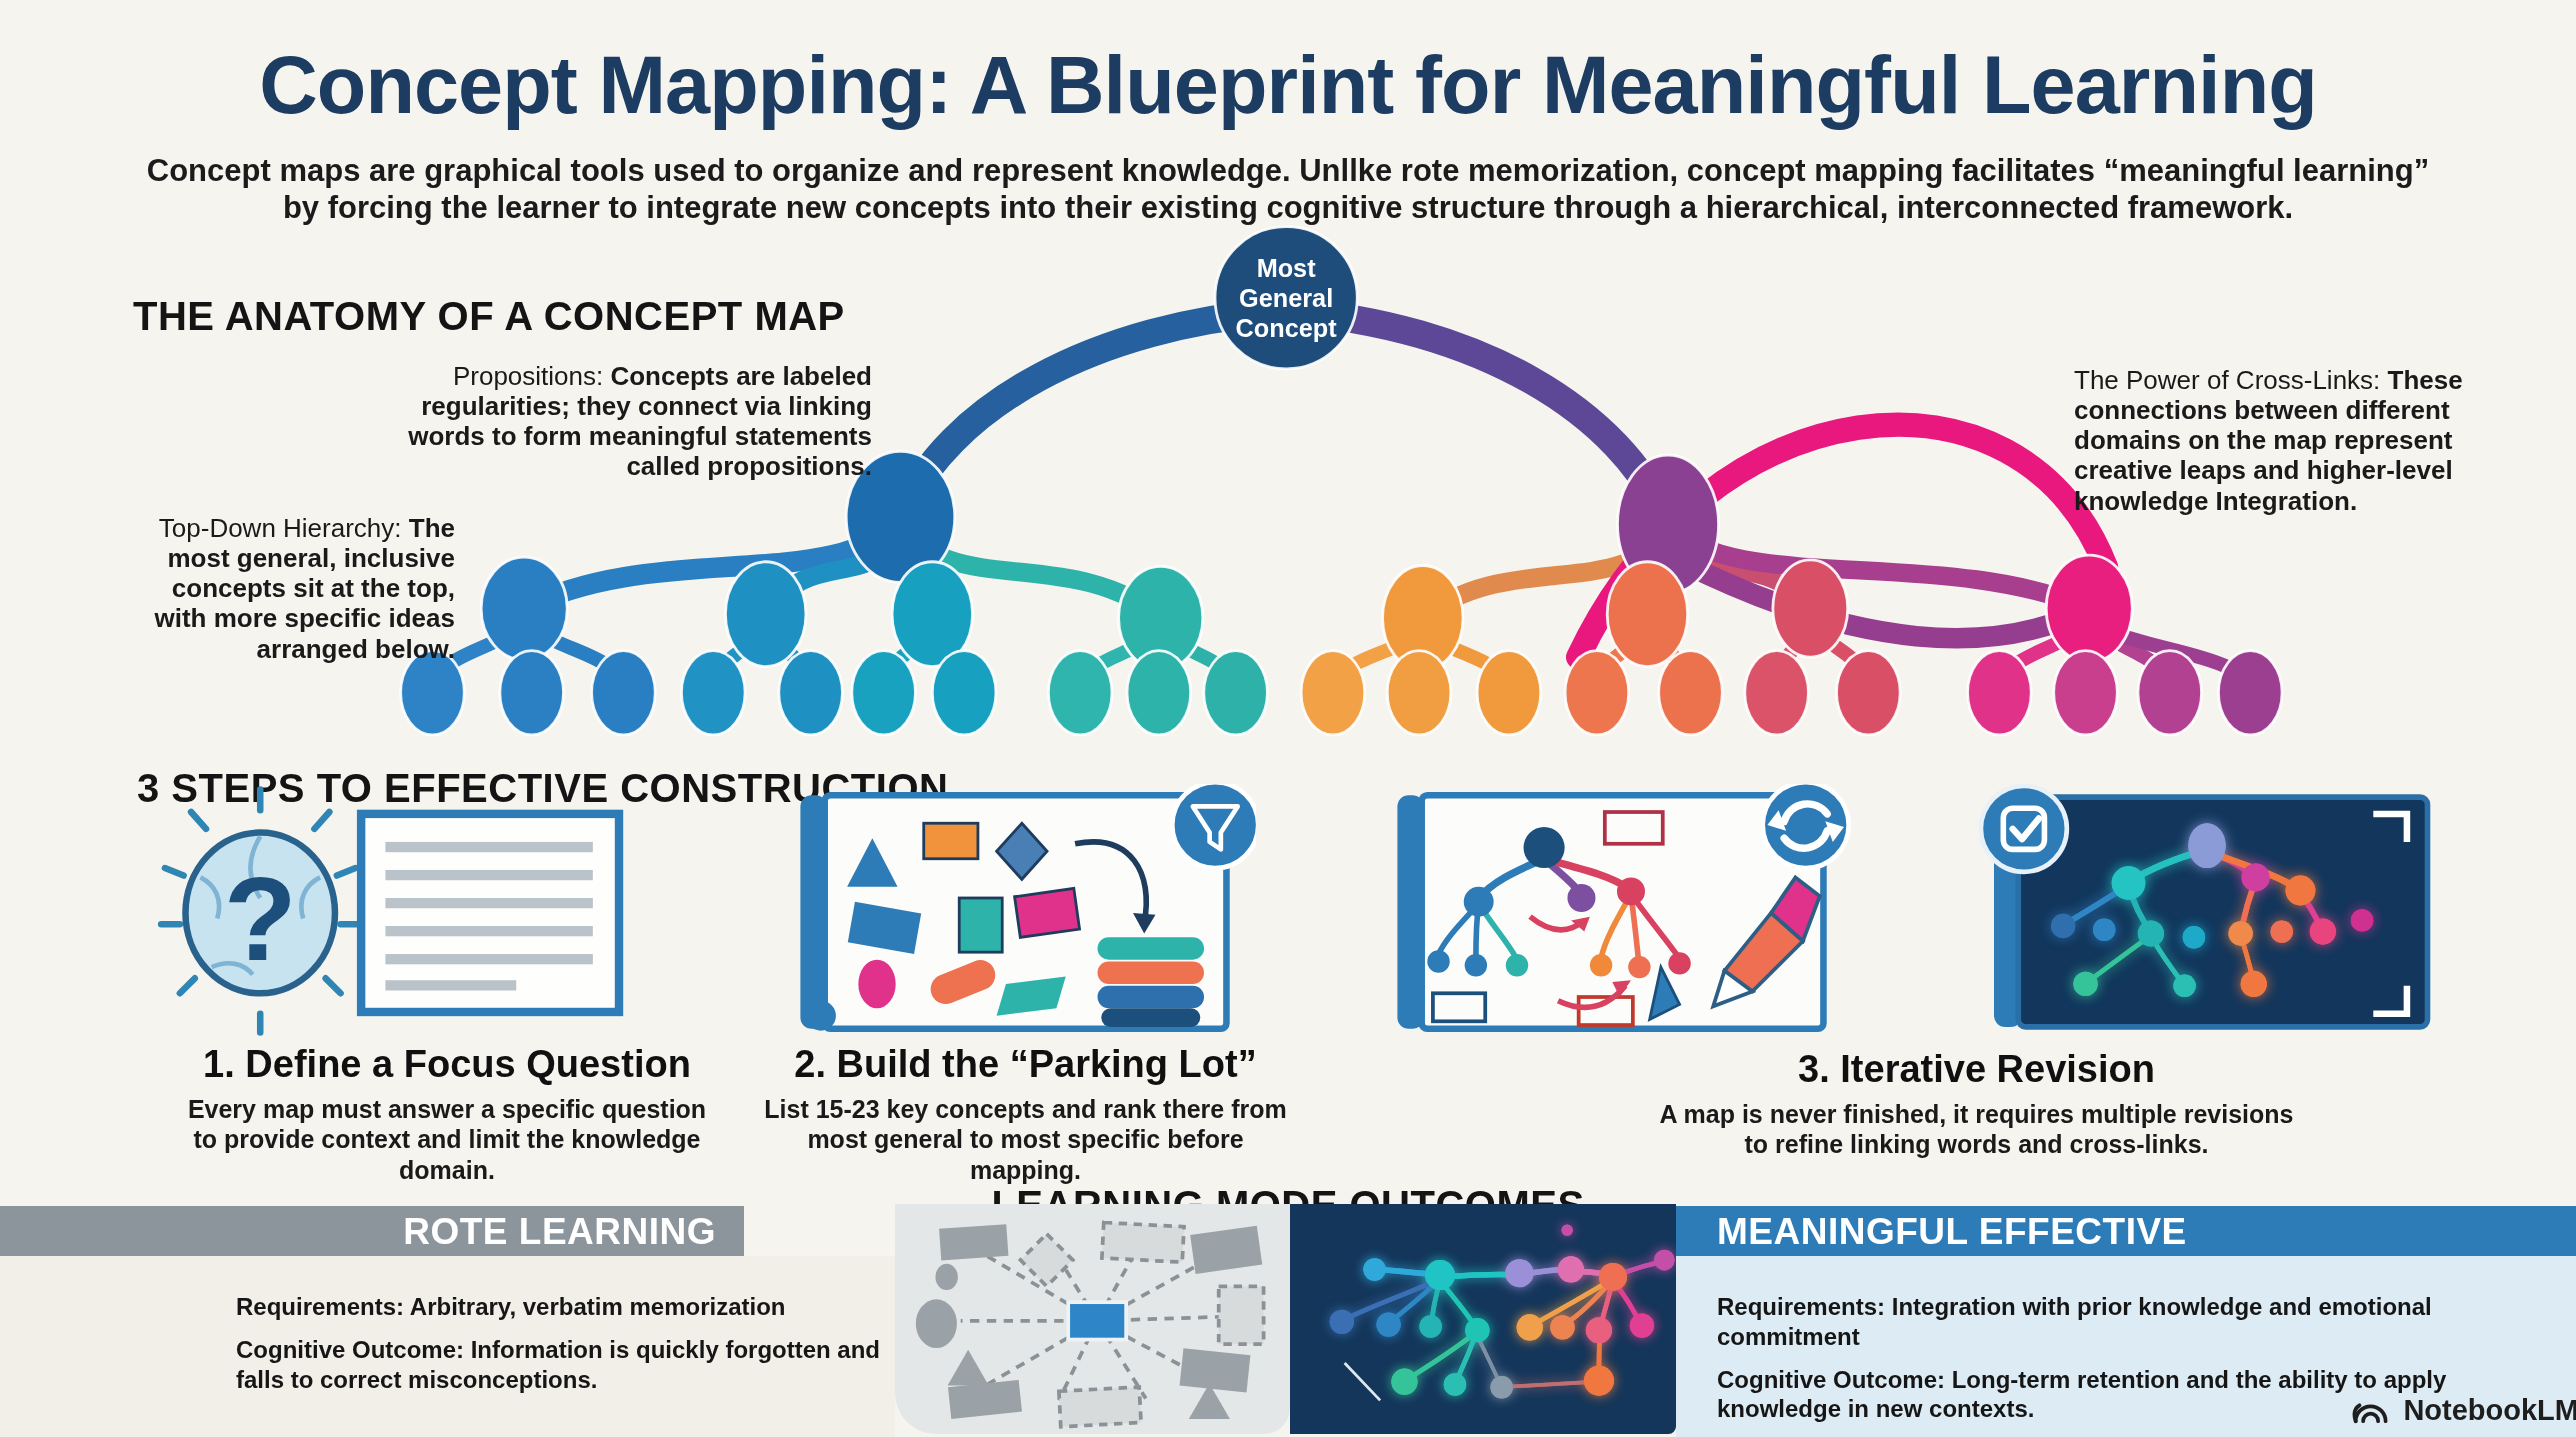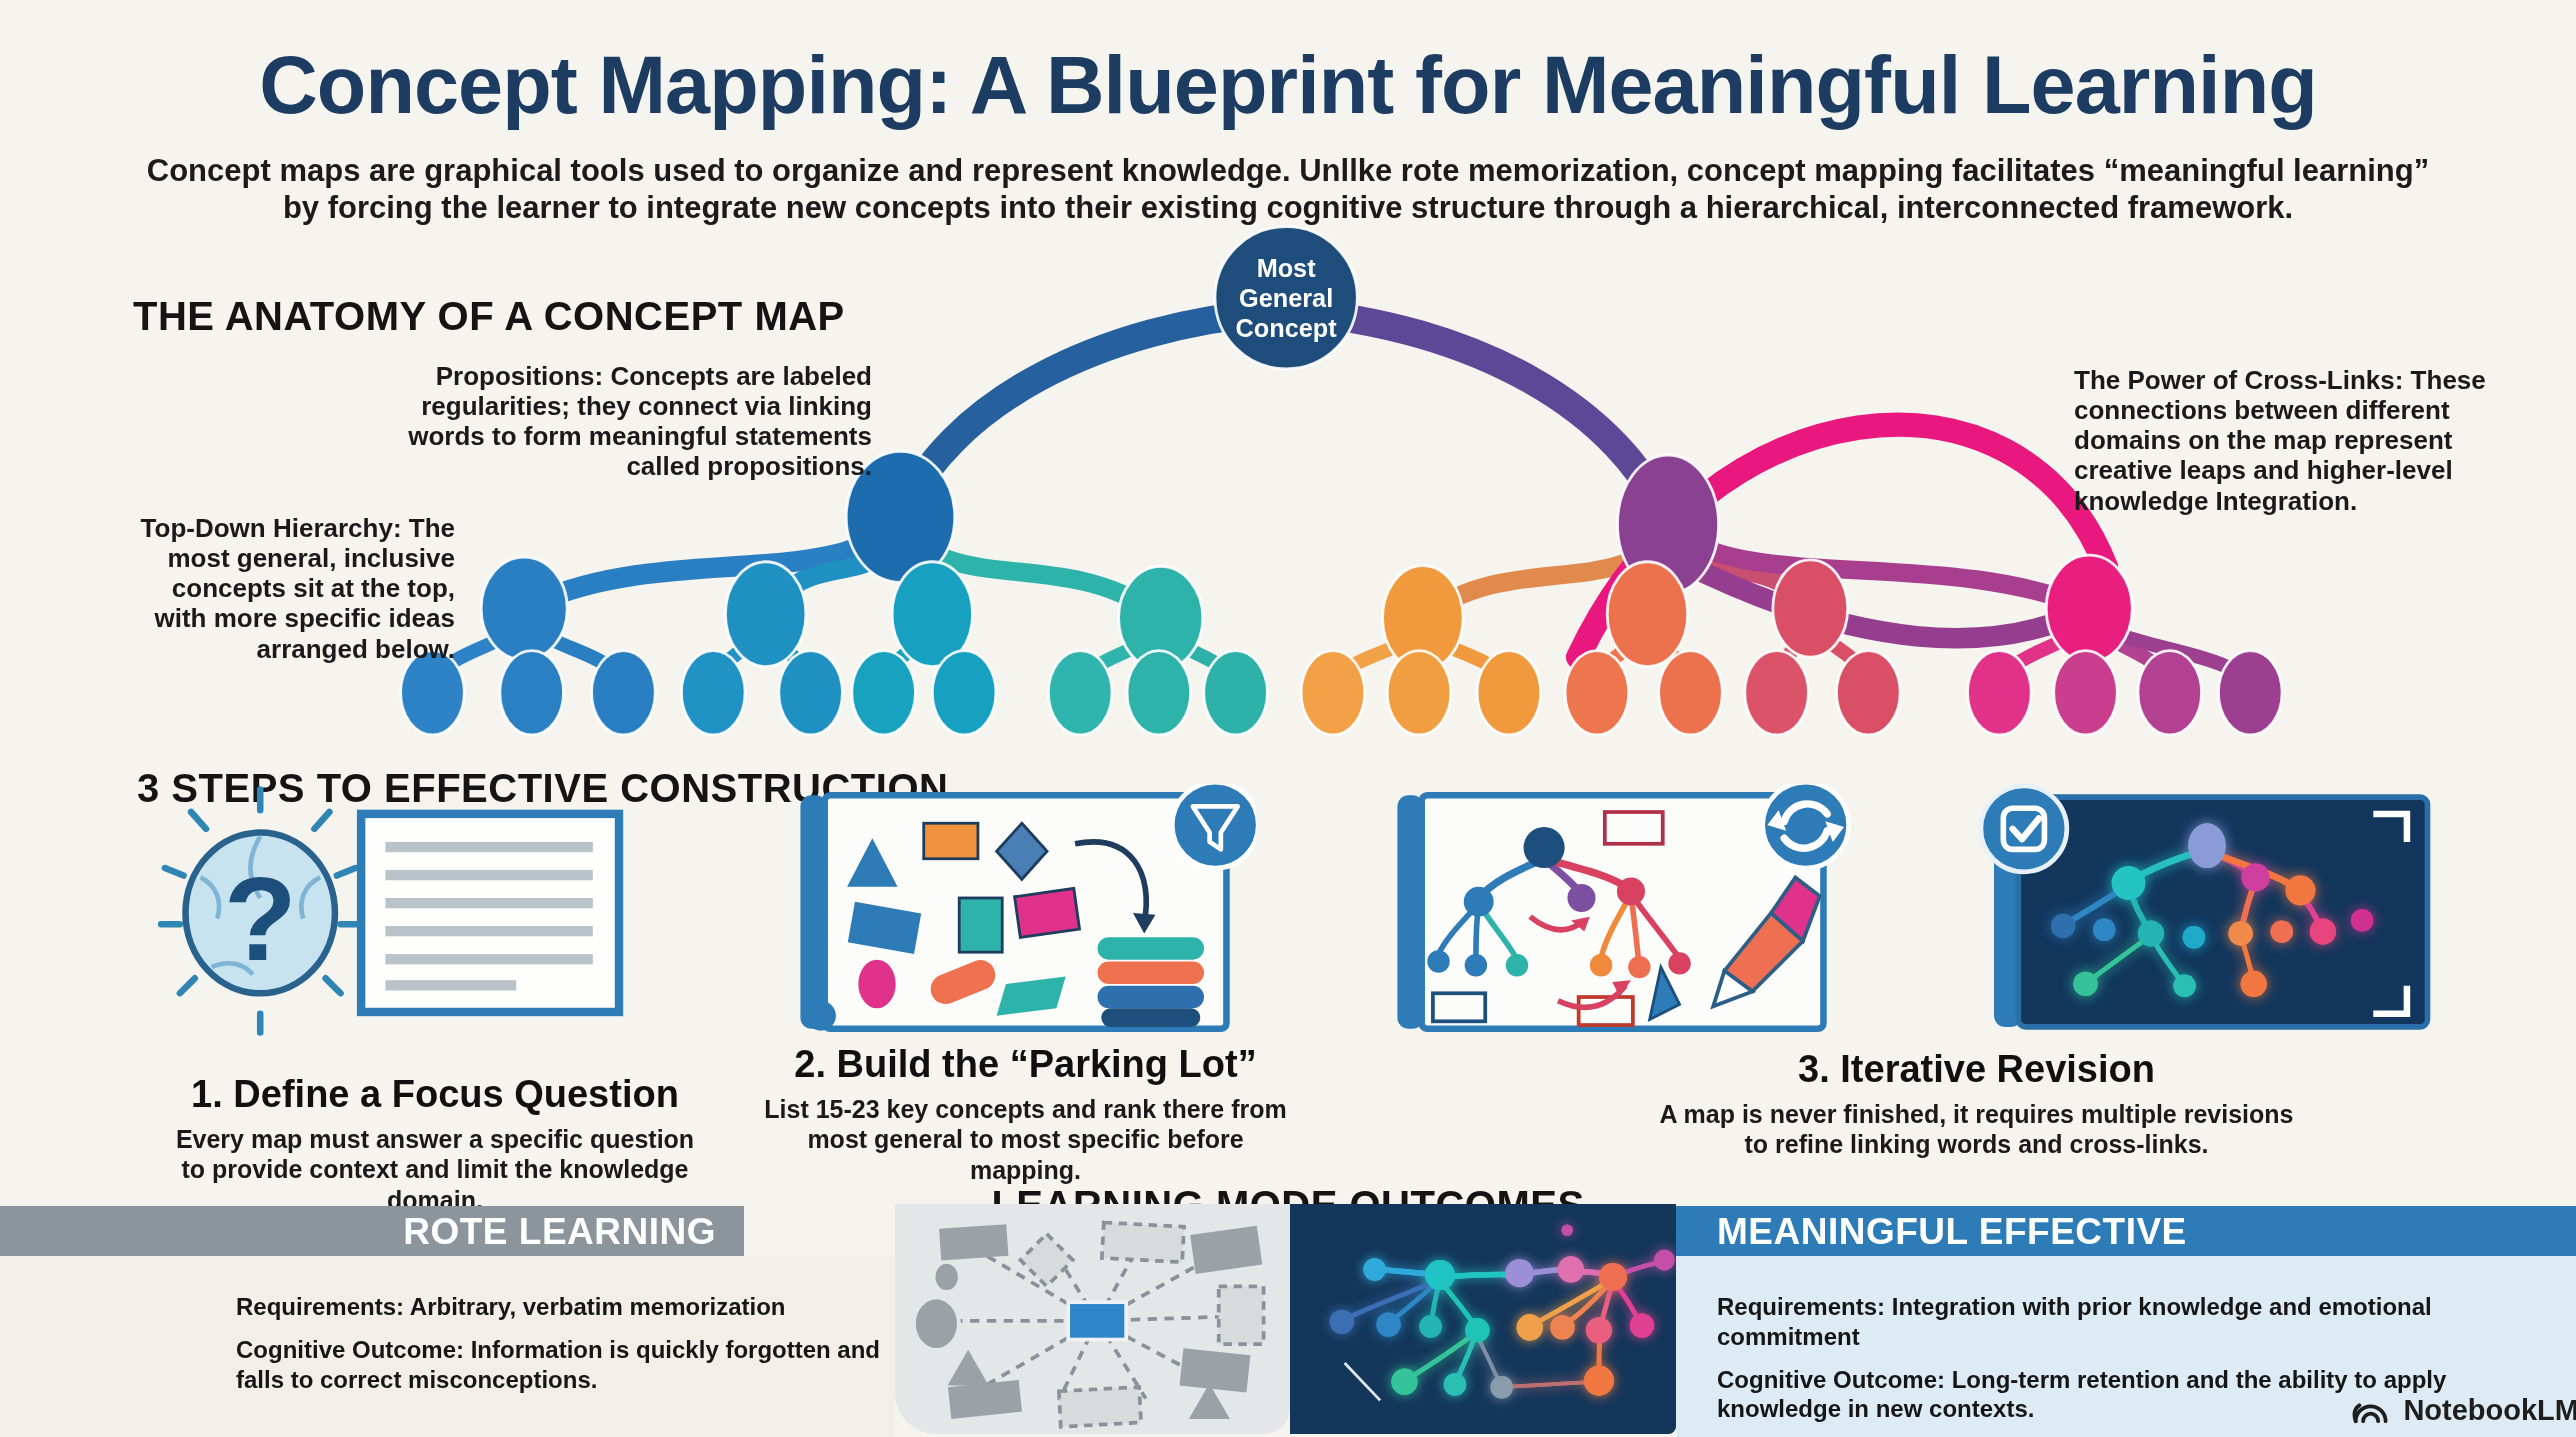--- a/index.html
+++ b/index.html
@@ -9,34 +9,34 @@
   
   .title{left:0;right:0;top:39px;text-align:center;font-size:81px;font-weight:800;color:#1d3c62;letter-spacing:-0.9px;}
   .subtitle{left:50%;transform:translateX(-50%);top:152px;width:2321px;text-align:center;font-size:31px;line-height:1.2;font-weight:600;color:#1b1b1b;}
   
   .sect{font-size:40px;font-weight:800;color:#141414;letter-spacing:0.5px;margin-top:30px;}
   #anatomy-heading{left:133px;top:264px;}
   #steps-heading{left:137px;top:736px;}
   #outcomes-heading{left:0;right:0;top:1153px;text-align:center;}
   
   .annot{font-size:26px;line-height:1.16;font-weight:600;color:#1a1a1a;}
-  .annot b{font-weight:700;}
+  .annot b{font-weight:400;}
   #prop-block{left:393px;top:361px;width:479px;text-align:right;}
   #hier-block{left:128px;top:513px;width:315px;text-align:right;margin-left:12px;}
   #cross-block{left:2074px;top:365px;width:461px;text-align:left;}
   
   #tree-svg{left:0;top:0;width:2576px;height:1438px;pointer-events:none;}
   
   .panel{position:absolute;top:784px;height:256px;}
   #panel1{left:157px;width:483px;}
   #panel2{left:783px;width:473px;}
   #panel3{left:1380px;width:473px;}
   #panel4{left:1973px;width:468px;}
   .caption{position:absolute;text-align:center;}
-  #cap1{left:170px;top:1043px;width:530px;margin-top:30px;}
+  #cap1{left:182px;top:1043px;width:530px;}
   #cap2{left:754px;top:1043px;width:543px;}
   #cap3{left:1646px;top:1048px;width:661px;}
   .cap-title{font-size:38px;font-weight:800;color:#101010;margin-bottom:7.5px;}
   .cap-text{font-size:25px;font-weight:600;line-height:1.22;color:#1a1a1a;}
   
   .bar{height:51px;line-height:51px;color:#ffffff;font-size:37px;font-weight:800;letter-spacing:0.5px;box-sizing:border-box;}
   #bar-rote{left:0;top:1206px;width:744px;background:#8d959c;text-align:right;padding-right:28px;}
   #bar-meaningful{left:1676px;top:1206px;width:900px;background:#2d7cb7;text-align:left;padding-left:41px;}
   #rote-body{left:0;top:1256px;width:895px;height:182px;background:#f1efe8;}
   #meaningful-body{left:1676px;top:1256px;width:900px;height:182px;background:#dcebf4;}

